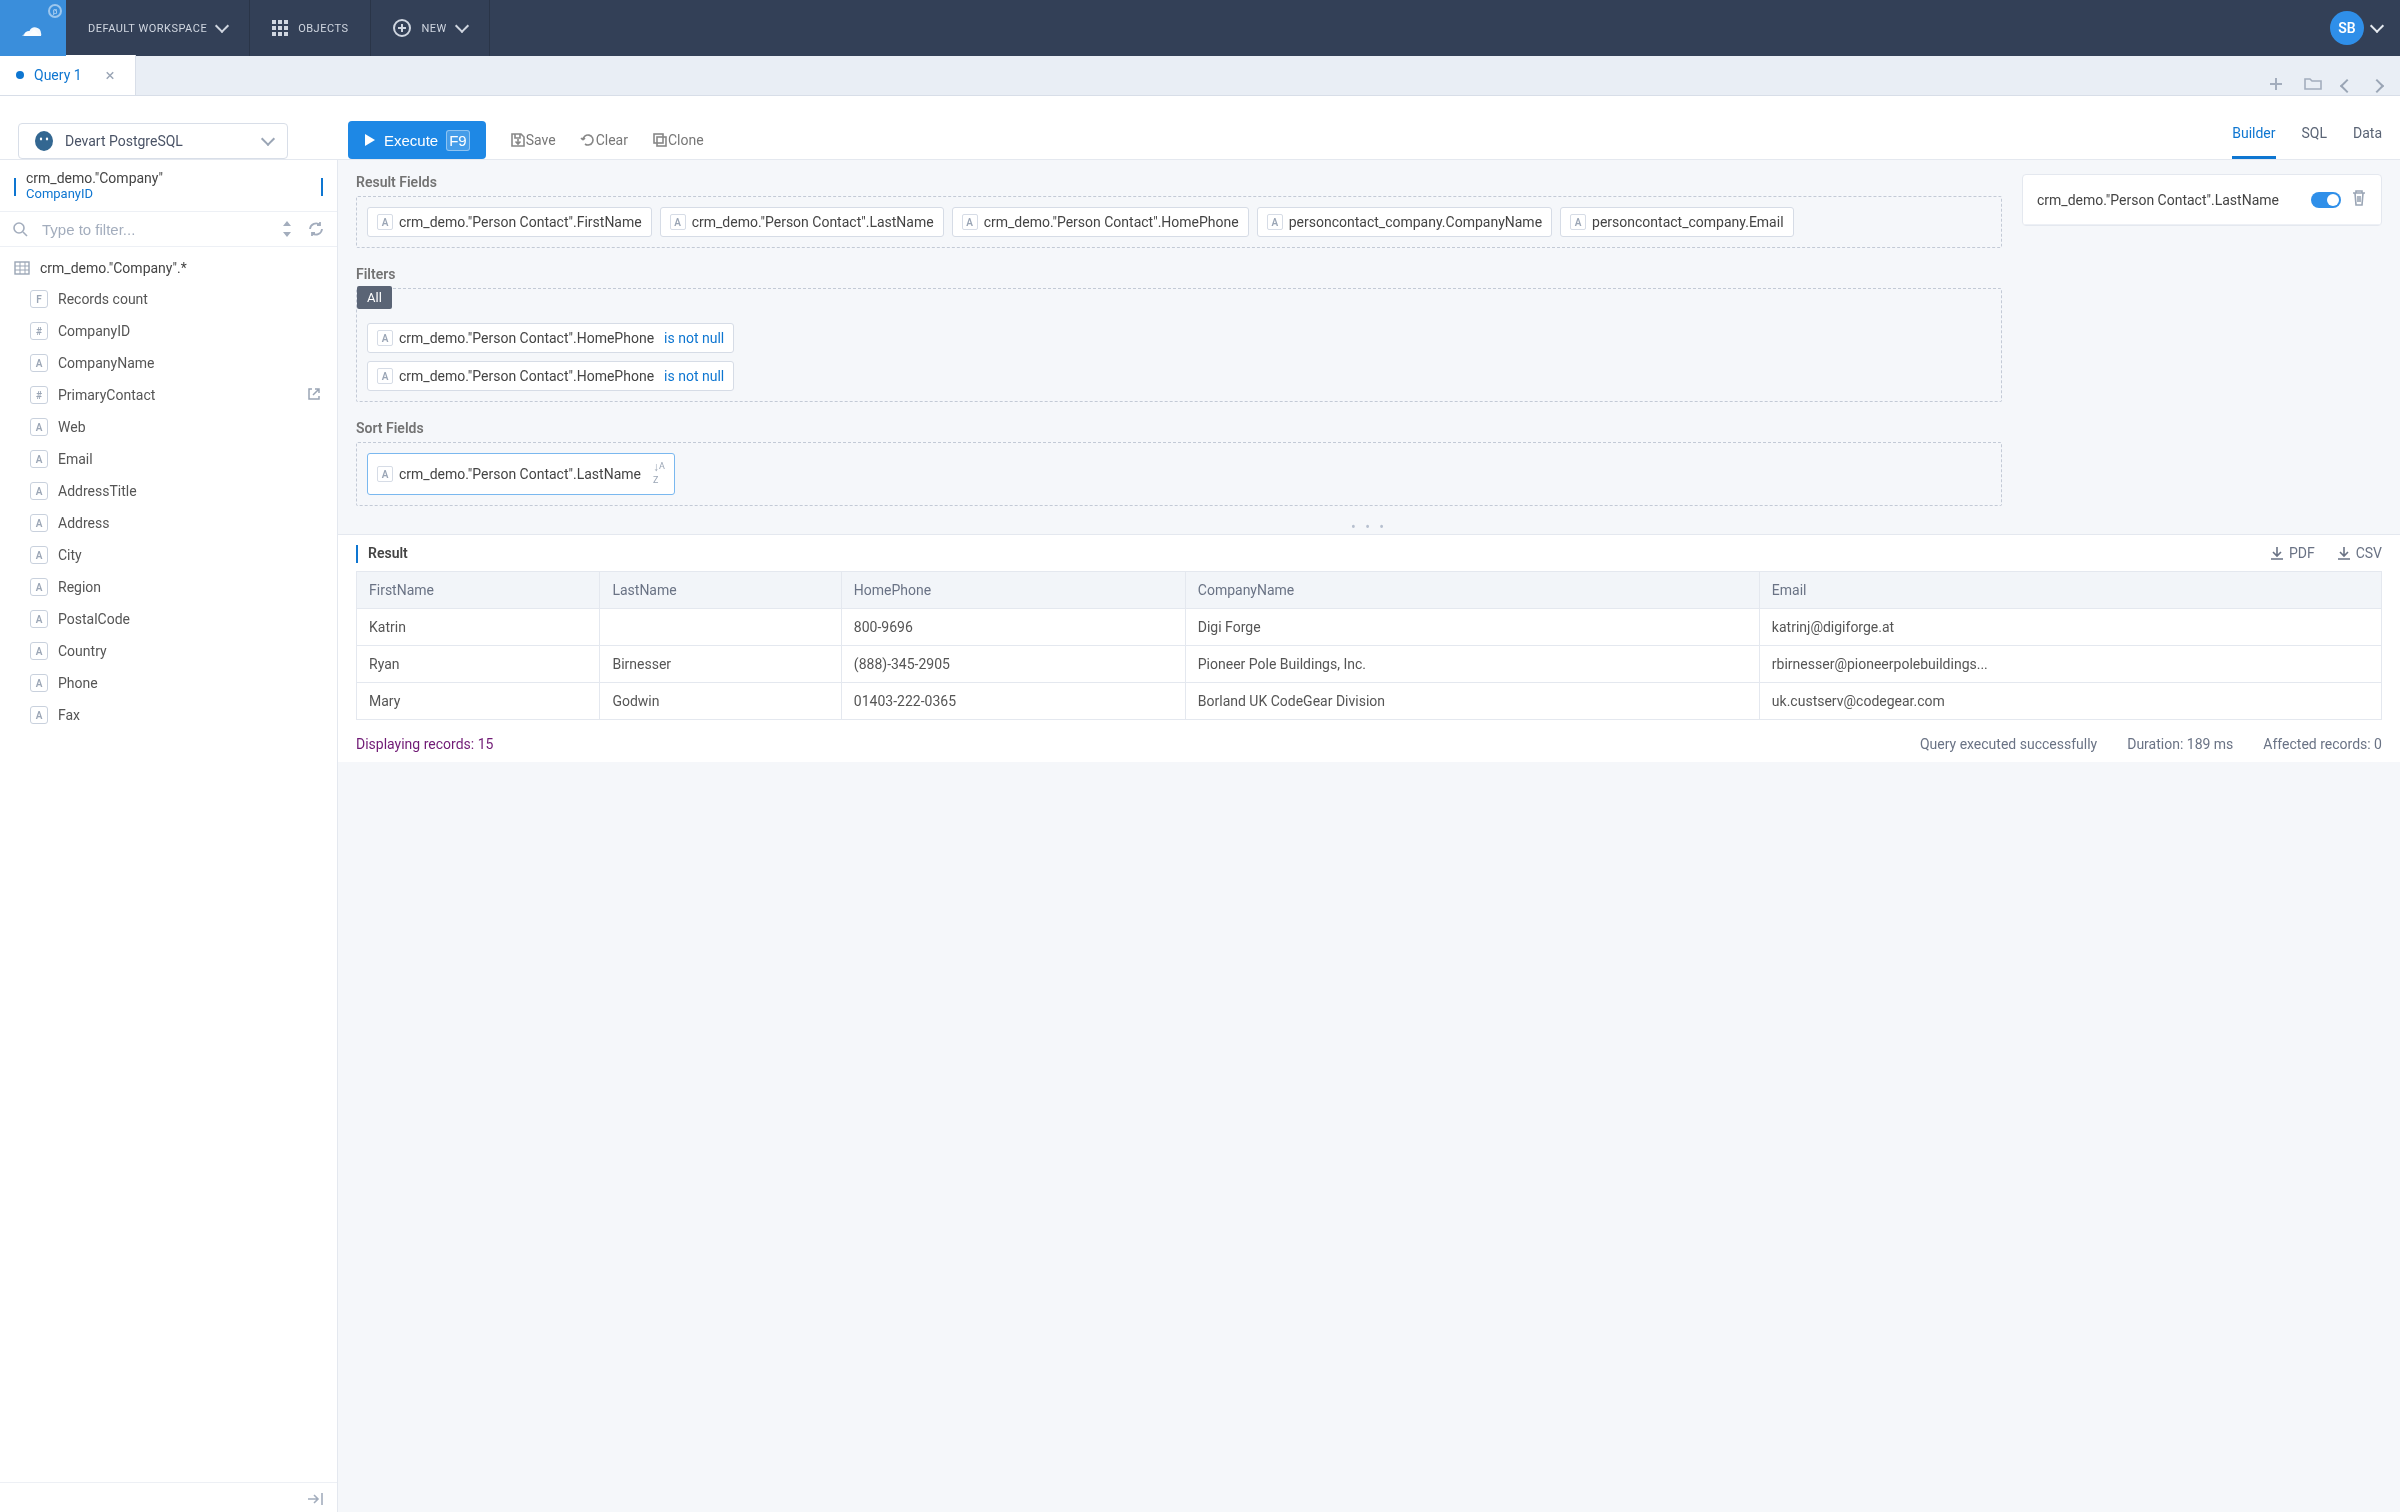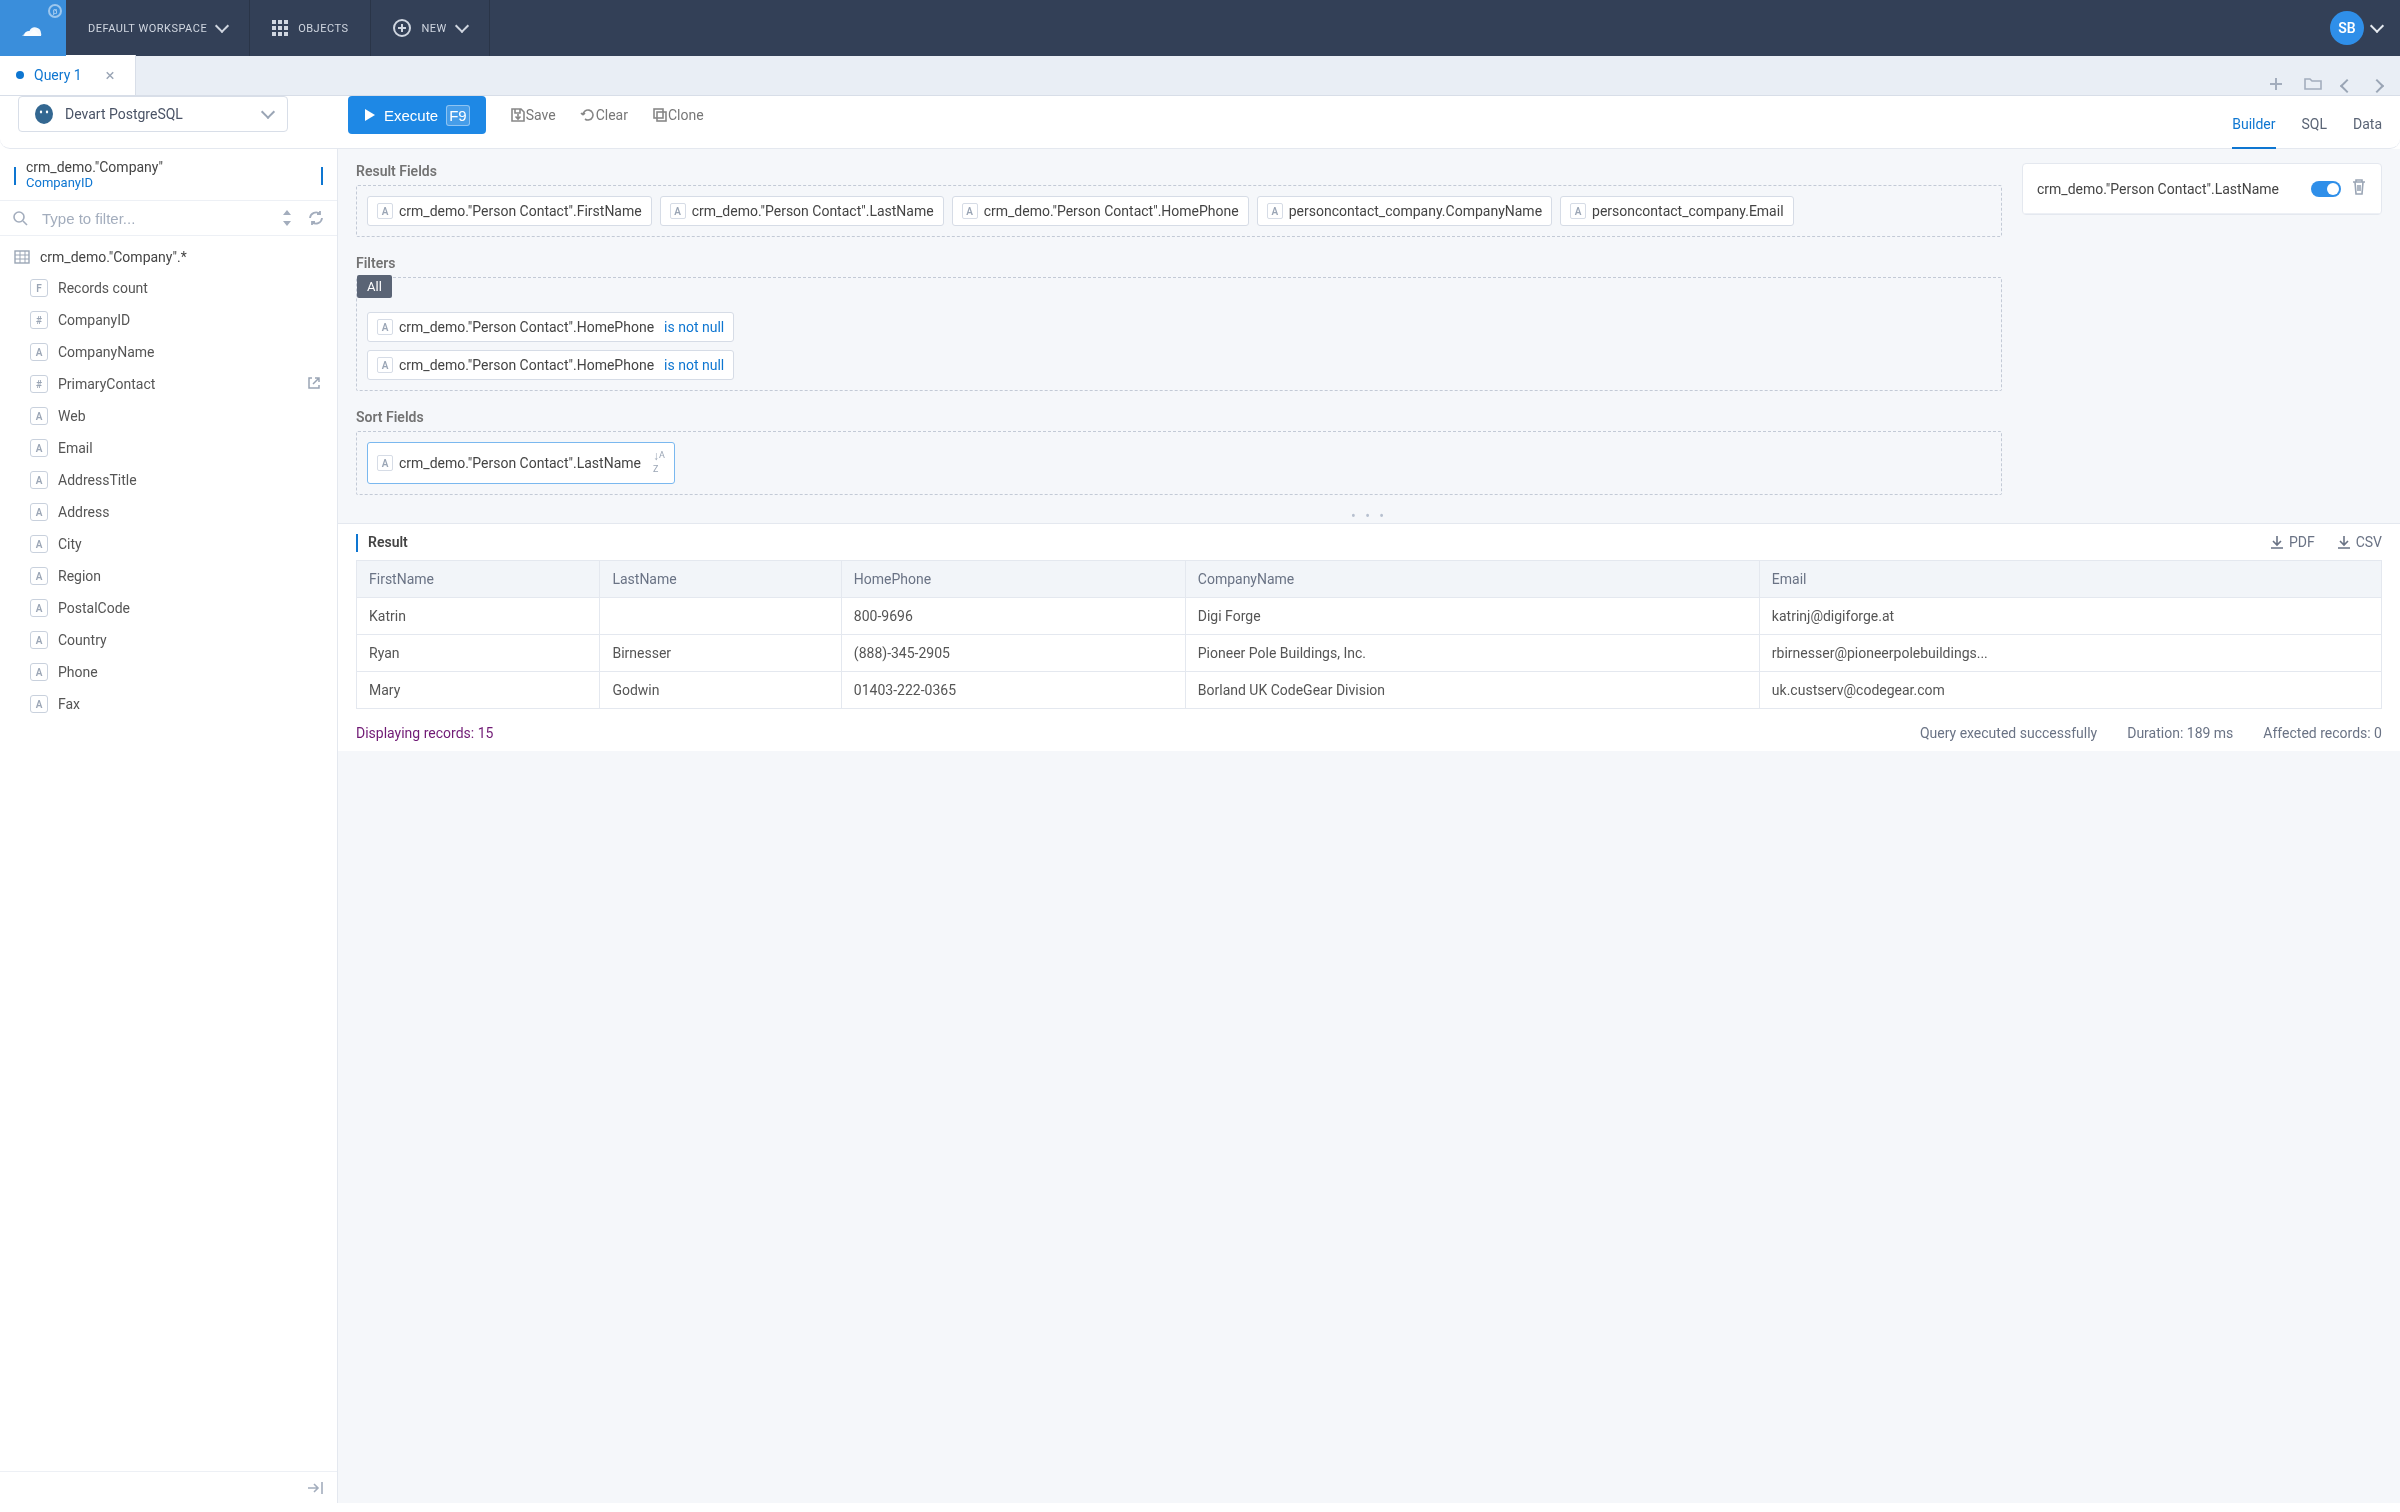--- a/index.html
+++ b/index.html
@@ -54,23 +54,22 @@
     border-right:1px solid #d8dee8; border-top:0;
     color:#0e76d1;
   }
   .tab .dot { width:8px; height:8px; border-radius:50%; background:#0e76d1;}
   .tab .close { color:#9aa5b5; font-size:17px; cursor:pointer; margin-left:14px;}
   .tabstrip .right-actions{ margin-left:auto; display:flex; gap:20px; padding:0 18px; color:#a3adbd;}
   .right-actions span{cursor:pointer;}
 
   
   .toolbar-row {
-    display:flex; align-items:flex-start; height:53px; padding:0 18px;
+    display:flex; align-items:flex-end; height:64px; padding:0 18px;
     border-bottom:1px solid #e4e8ef;
-    border-radius:10px;
   }
   .conn-select{
     display:flex; align-items:center; gap:10px; height:36px;
     padding:0 14px; border:1px solid #d8dee8; border-radius:4px; width:270px;
     color:#4a5366; background:#fff; cursor:pointer;
   }
   .conn-select .psql { width:22px; height:22px; display:inline-flex; align-items:center; justify-content:center;}
   .toolbar-actions{ display:flex; align-items:center; gap:24px; margin-left:60px; }
   .exec-btn{
     display:flex; align-items:center; gap:8px;

